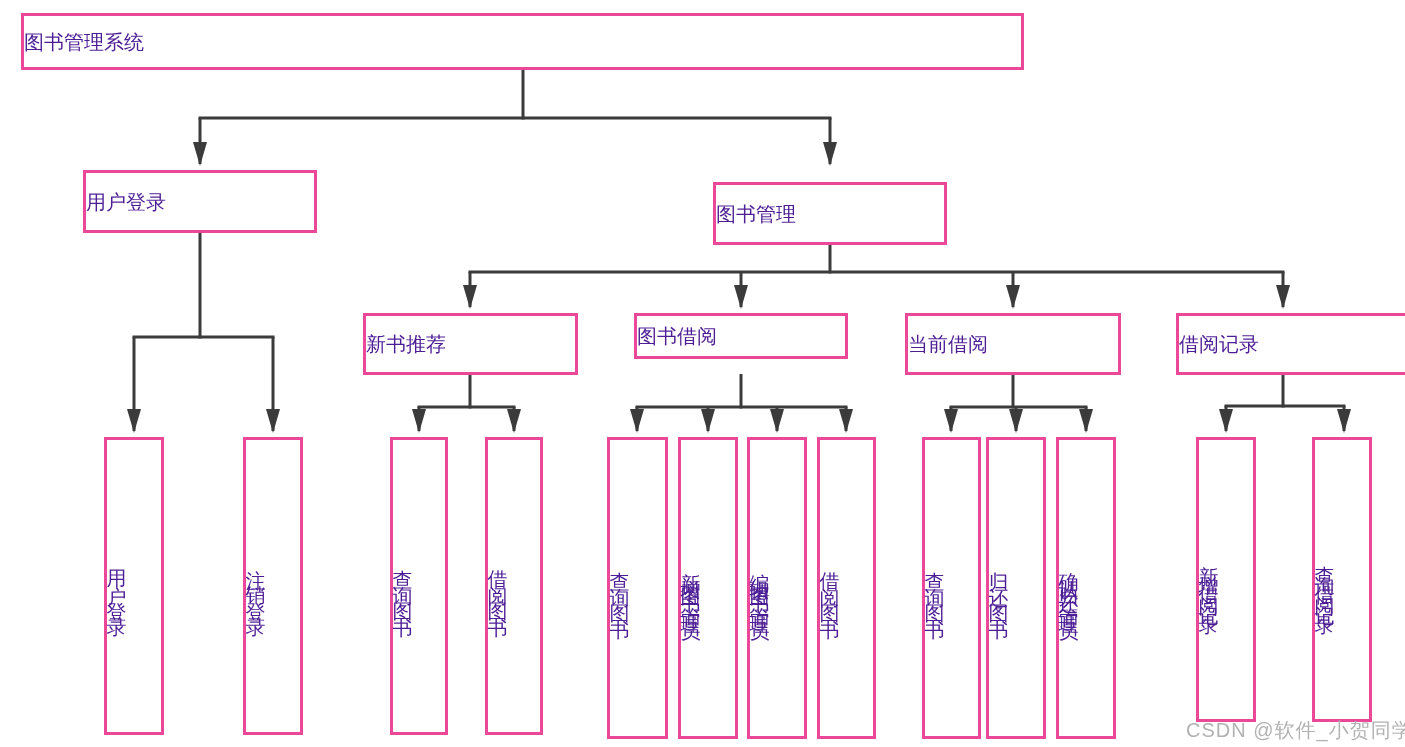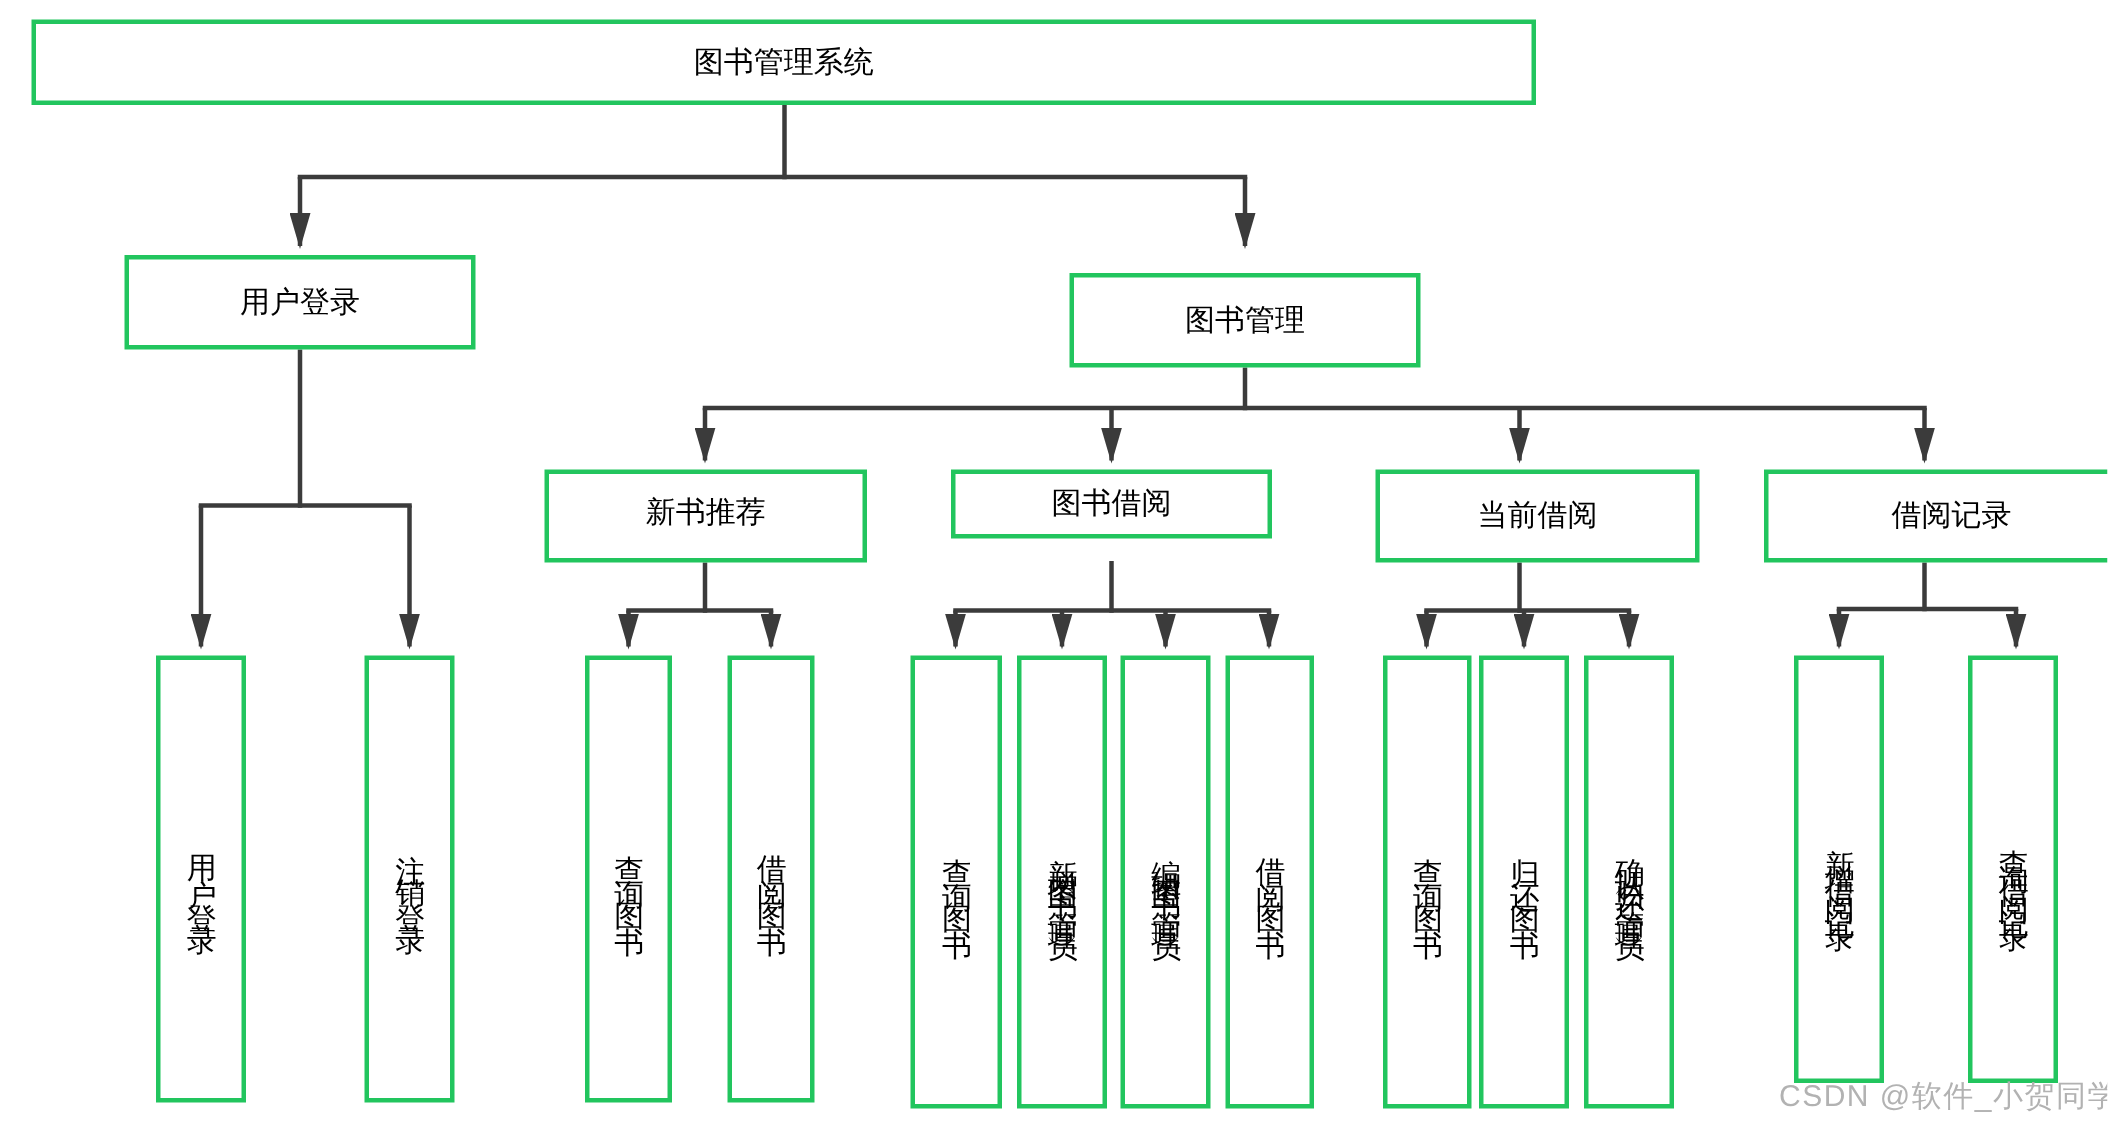--- a/index.html
+++ b/index.html
@@ -7,26 +7,26 @@
     position:relative;
     width:1405px;height:747px;
     background:#ffffff;
     font-family:"Liberation Sans","DejaVu Sans",sans-serif;
     overflow:hidden;
   }
   #wires{position:absolute;left:0;top:0;width:1405px;height:747px;}
   .node{
     position:absolute;
     box-sizing:border-box;
-    border:3px solid #22c55e;
+    border:3px solid #ec4899;
     background:#ffffff;
-    color:#000000;
+    color:#4c1d95;
     display:flex;
     align-items:center;
-    justify-content:center;
+    justify-content:flex-start;
     font-size:20px;
     line-height:1;
   }
   .v-node span{
     writing-mode:vertical-rl;
     text-orientation:mixed;
     white-space:nowrap;
   }
   .ls-wide span{letter-spacing:16px;}
   .ls-mid  span{letter-spacing:10px;}
@@ -100,27 +100,27 @@
     <span>图书管理系统</span>
   </div>
 
   <div class="node" style="left:83px;top:170px;width:234px;height:63px;">
     <span>用户登录</span>
   </div>
   <div class="node" style="left:713px;top:170px;width:234px;height:63px;margin-top:12px;">
     <span>图书管理</span>
   </div>
 
-  <div class="node" style="left:363px;top:313px;width:215px;height:62px;font-family:Liberation Mono, monospace;">
+  <div class="node" style="left:363px;top:313px;width:215px;height:62px;">
     <span>新书推荐</span>
   </div>
   <div class="node" style="left:634px;top:313px;width:214px;height:46px;">
     <span>图书借阅</span>
   </div>
-  <div class="node" style="left:905px;top:313px;width:216px;height:62px;margin-left:12px;">
+  <div class="node" style="left:905px;top:313px;width:216px;height:62px;">
     <span>当前借阅</span>
   </div>
   <div class="node" style="left:1176px;top:313px;width:250px;height:62px;">
     <span>借阅记录</span>
   </div>
 
   <div class="node v-node ls-wide" style="left:104px;top:437px;width:60px;height:298px;">
     <span>用户登录</span>
   </div>
   <div class="node v-node ls-wide" style="left:243px;top:437px;width:60px;height:298px;">

